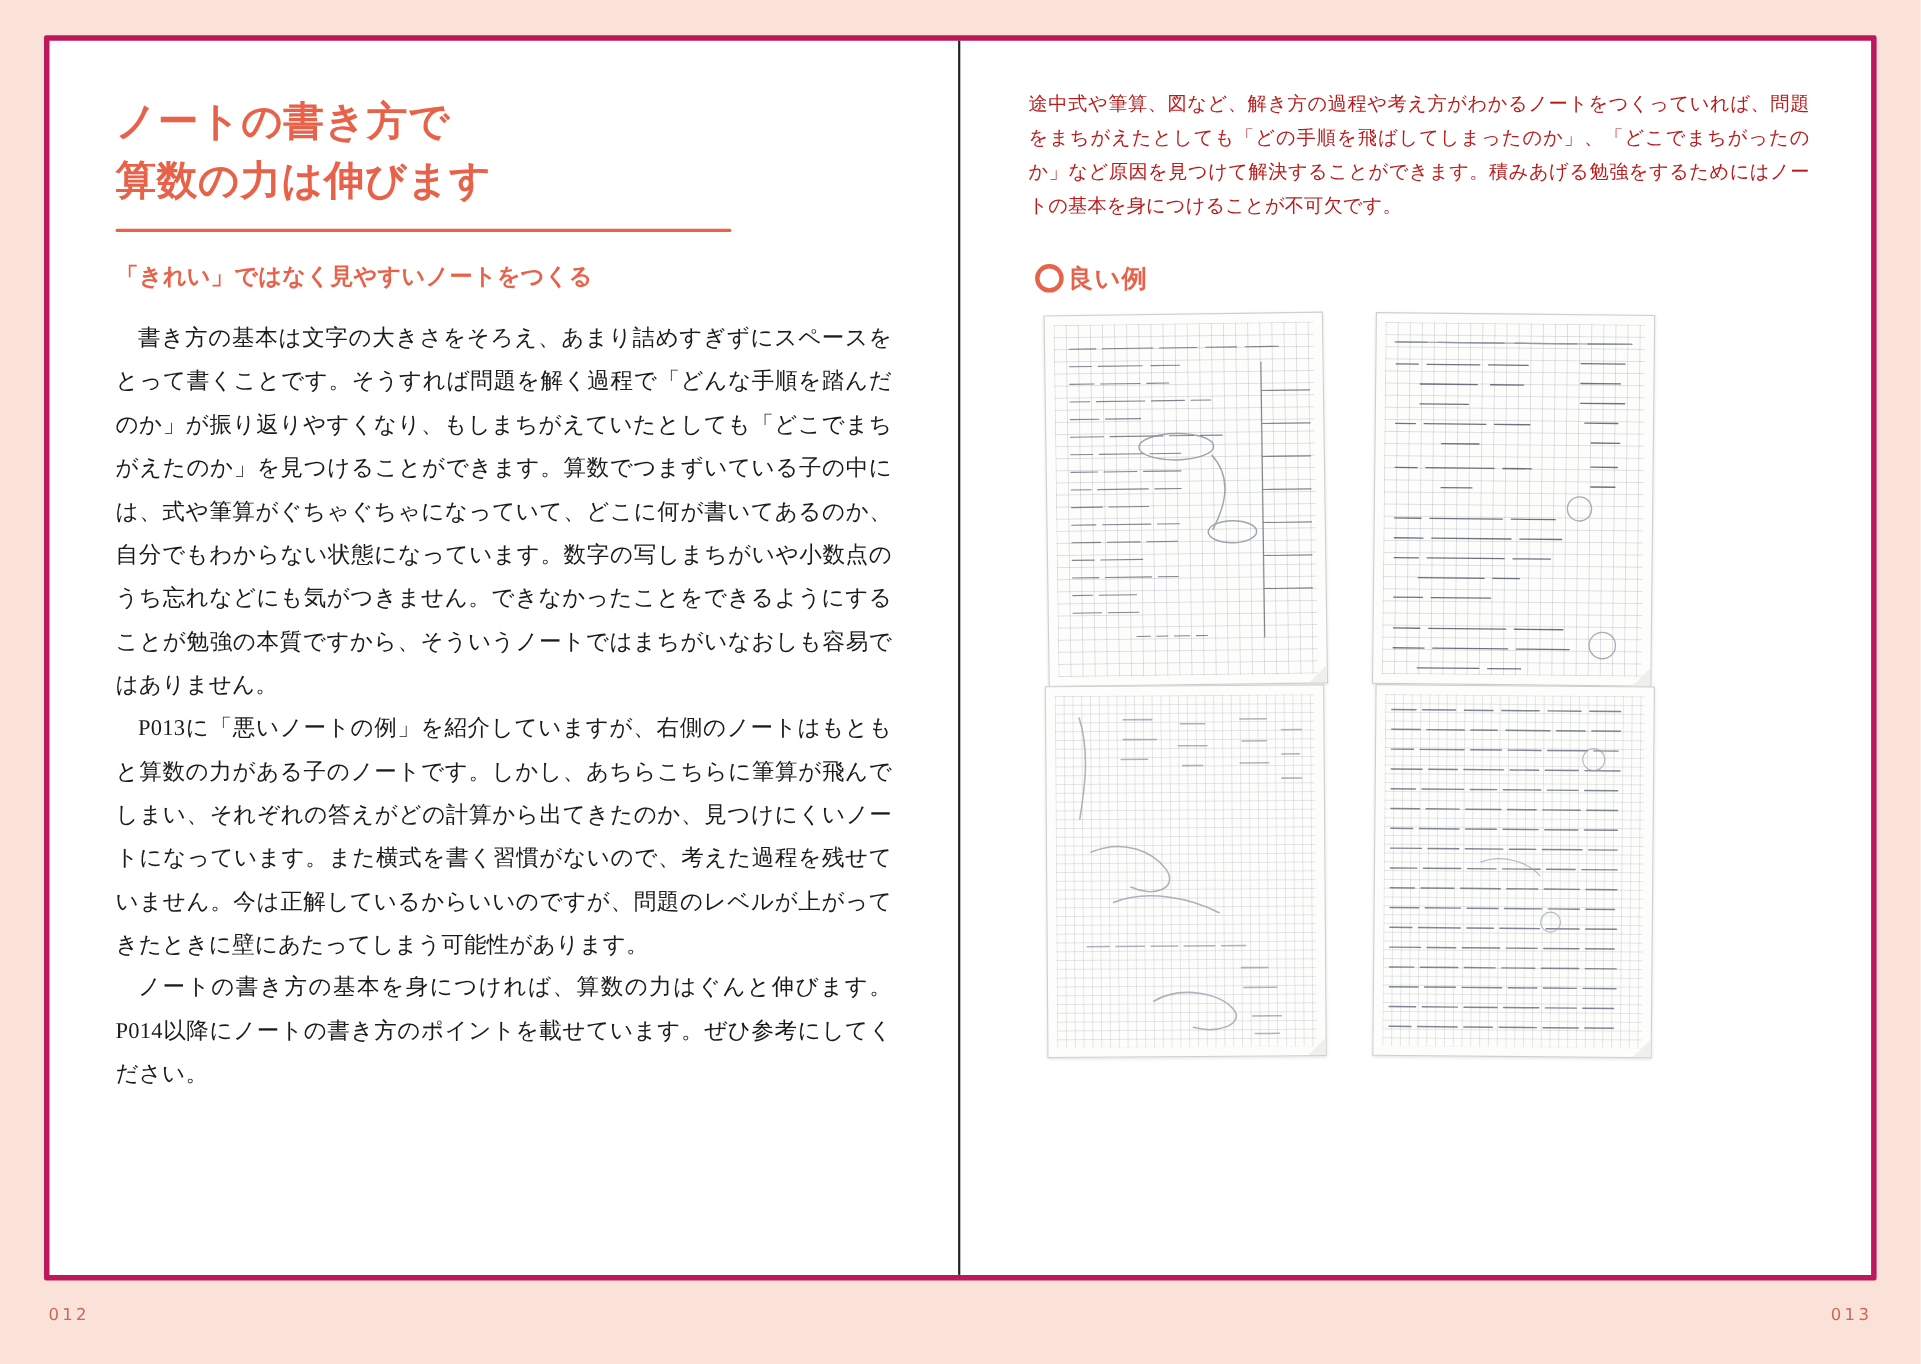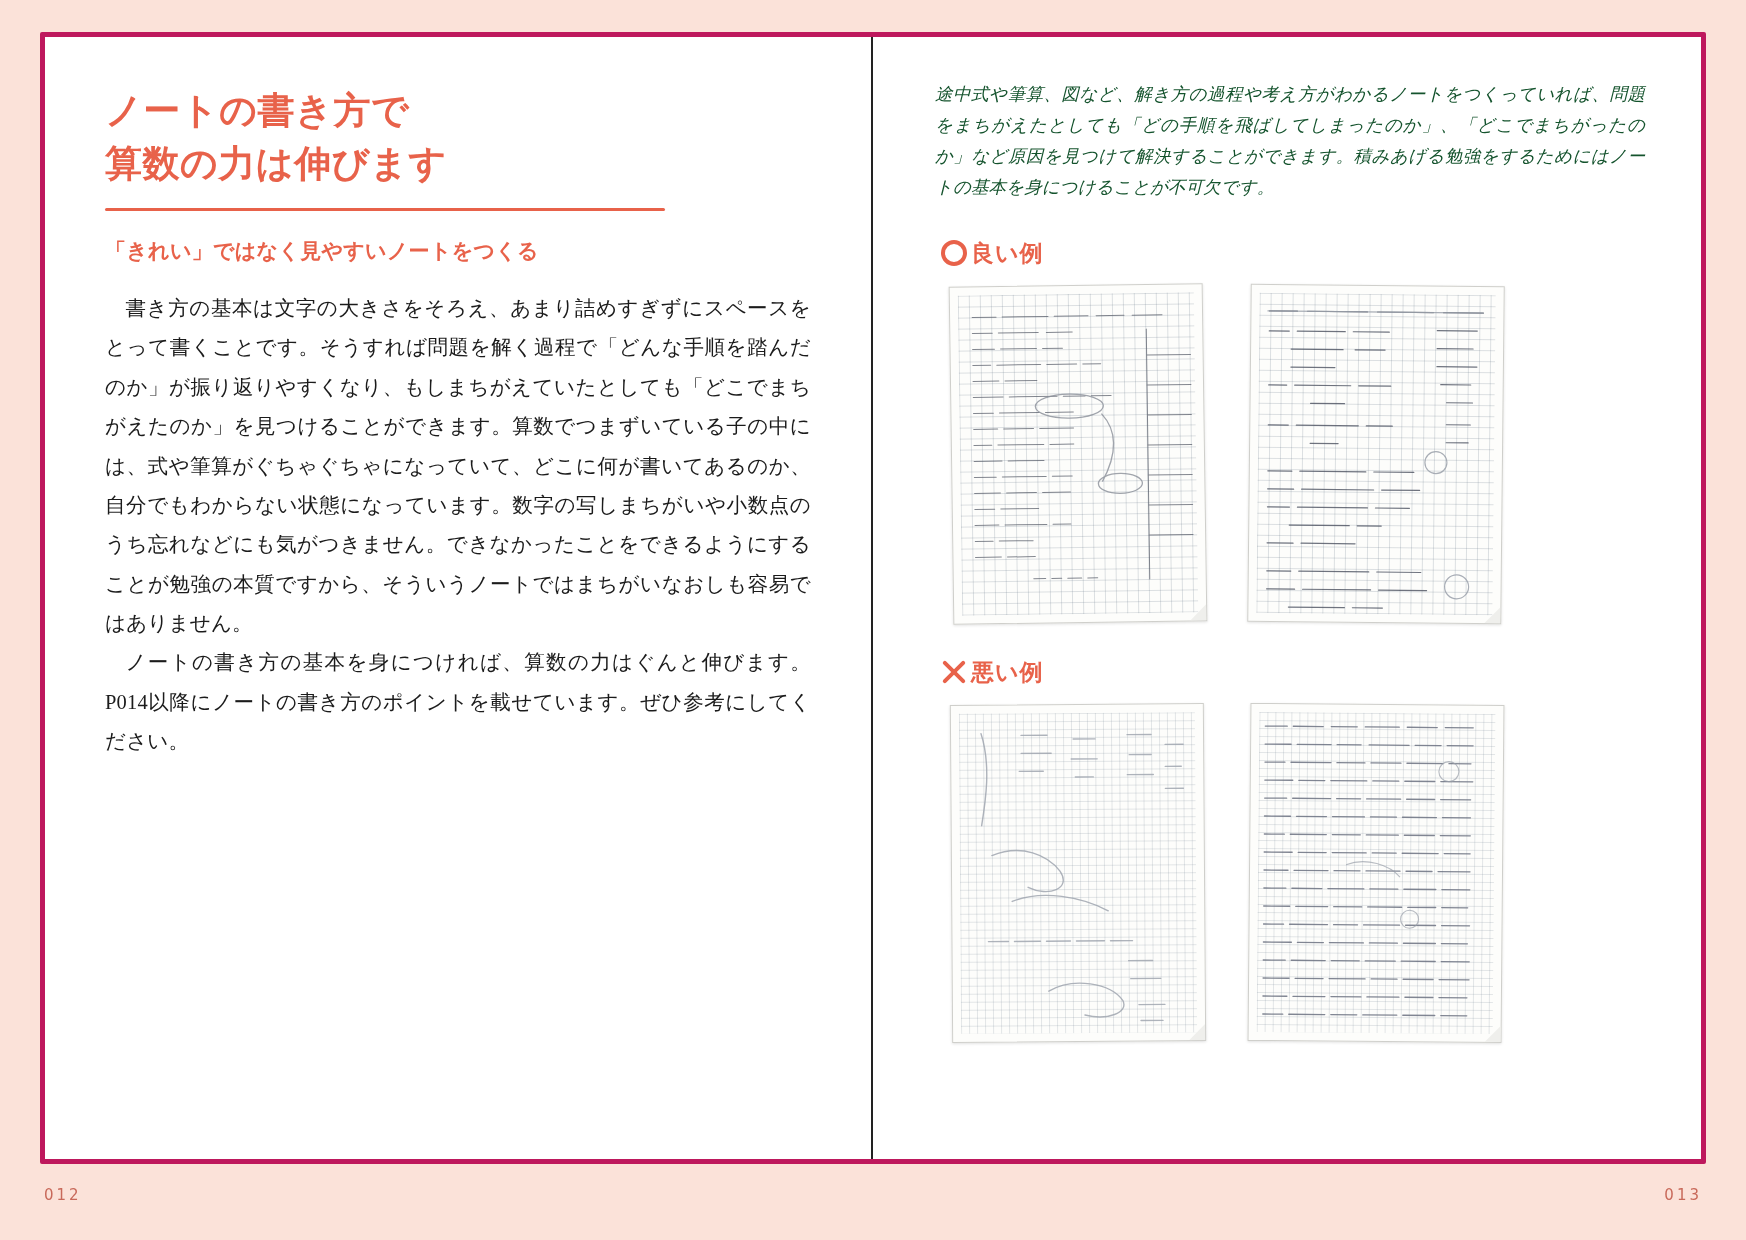--- a/index.html
+++ b/index.html
@@ -73,27 +73,26 @@
     text-align: justify;
     letter-spacing: 0.2px;
   }
   .body-text p {
     margin: 0;
     text-indent: 1em;
   }
 
   
   .intro-text {
-    color: #14532d;
+    color: #b91c1c;
     font-size: 17.5px;
     line-height: 1.78;
     text-align: justify;
     letter-spacing: 0.1px;
     margin: 0;
-    font-style: italic;
   }
   .example-head {
     display: flex;
     align-items: center;
     gap: 4px;
     margin: 34px 0 16px 6px;
   }
   .example-head .label {
     color: #e8624a;
     font-family: "DejaVu Sans", sans-serif;
@@ -195,20 +194,21 @@
       <span>ノートの書き方で</span><br>
       <span>算数の力は伸びます</span>
     </h1>
 
     <div class="title-rule"></div>
 
     <h2 class="subtitle">「きれい」ではなく見やすいノートをつくる</h2>
 
     <div class="body-text">
       <p>書き方の基本は文字の大きさをそろえ、あまり詰めすぎずにスペースをとって書くことです。そうすれば問題を解く過程で「どんな手順を踏んだのか」が振り返りやすくなり、もしまちがえていたとしても「どこでまちがえたのか」を見つけることができます。算数でつまずいている子の中には、式や筆算がぐちゃぐちゃになっていて、どこに何が書いてあるのか、自分でもわからない状態になっています。数字の写しまちがいや小数点のうち忘れなどにも気がつきません。できなかったことをできるようにすることが勉強の本質ですから、そういうノートではまちがいなおしも容易ではありません。</p>
+      <p>P013に「悪いノートの例」を紹介していますが、右側のノートはもともと算数の力がある子のノートです。しかし、あちらこちらに筆算が飛んでしまい、それぞれの答えがどの計算から出てきたのか、見つけにくいノートになっています。また横式を書く習慣がないので、考えた過程を残せていません。今は正解しているからいいのですが、問題のレベルが上がってきたときに壁にあたってしまう可能性があります。</p>
       <p>ノートの書き方の基本を身につければ、算数の力はぐんと伸びます。P014以降にノートの書き方のポイントを載せています。ぜひ参考にしてください。</p>
     </div>
   </div>
 
   <div class="page page-right">
 
     <p class="intro-text">途中式や筆算、図など、解き方の過程や考え方がわかるノートをつくっていれば、問題をまちがえたとしても「どの手順を飛ばしてしまったのか」、「どこでまちがったのか」など原因を見つけて解決することができます。積みあげる勉強をするためにはノートの基本を身につけることが不可欠です。</p>
 
     <div class="example-head">
       <span class="mark circle"></span>
@@ -274,24 +274,20 @@
           <g stroke="#9aa0aa" stroke-width="1.2" fill="none" opacity="0.85">
             <circle cx="186" cy="176" r="11"></circle>
             <circle cx="208" cy="300" r="12"></circle>
             <path d="M16 26 h216"></path>
           </g>
         </svg>
         <div class="corner-fold"></div>
       </div>
     </div>
 
-    <div class="example-head">
-      <span class="mark cross"></span>
-      <span class="label">悪い例</span>
-    </div>
 
     <div class="photo-row">
 
       <div class="photo tilt-c">
         <div class="grid fine"></div>
         <svg class="scribble" viewBox="0 0 252 336">
           <g stroke="#a0a6b0" stroke-width="1.4" fill="none" opacity="0.85" stroke-linecap="round">
             <path d="M30 28 C 40 60, 34 96, 30 120"></path>
             <path d="M70 30 h26 M70 48 h30 M68 66 h24"></path>
             <path d="M122 34 h22 M120 54 h26 M124 72 h18"></path>

